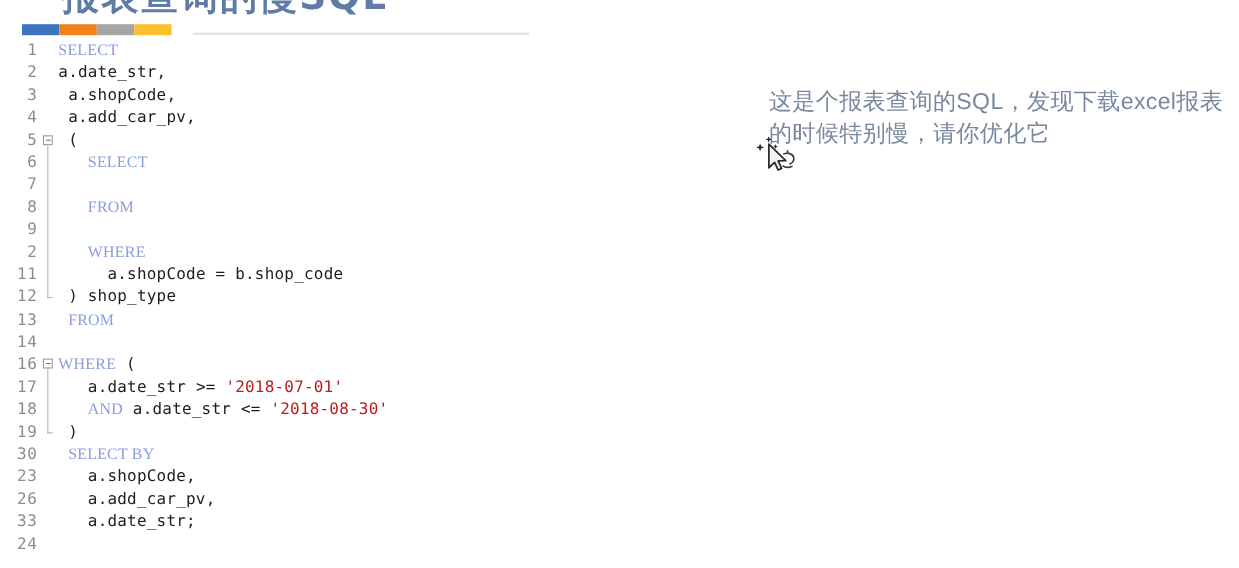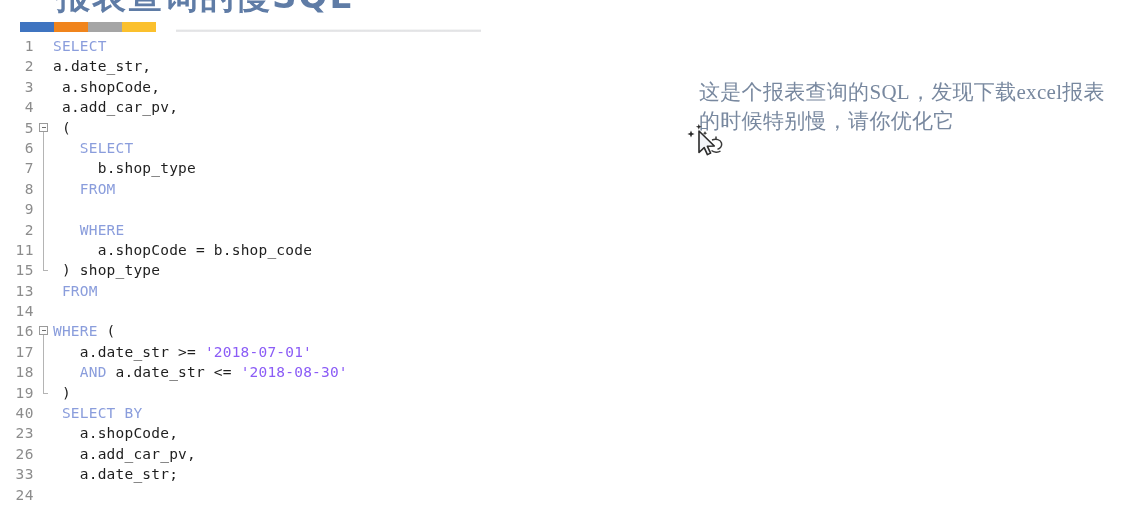--- a/index.html
+++ b/index.html
@@ -146,31 +146,31 @@
     content: "";
     position: absolute;
     left: 0;
     top: 10px;
     width: 5px;
     height: 1px;
     background: #b4b4b4;
   }
 
   
-  .kw  { color: #8a9ddc; }
-  .str { color: #8b5cf6; }
+  .kw  { color: #8a9ddc; font-family: Liberation Serif, serif; }
+  .str { color: #b91c1c; }
   .pl  { color: #1e1e1e; }
 
   
   #annotation {
     position: absolute;
     left: 699px;
     top: 78px;
     width: 418px;
-    font-family: Liberation Serif, serif;
+    font-family: Liberation Sans, sans-serif;
     font-size: 21px;
     line-height: 29px;
     color: #78889f;
     letter-spacing: .3px;
   }
 
   
   #mouse-cursor {
     position: absolute;
     left: 686px;
@@ -195,33 +195,33 @@
 </div>
 <div id="header-rule"></div>
 
 <div id="code-editor">
     <div class="code-line"><span class="ln">1</span><span class="code-text"><span class="kw">SELECT</span></span></div>
     <div class="code-line"><span class="ln">2</span><span class="code-text"><span class="pl">a</span><span class="pl">.</span><span class="pl">date_str</span><span class="pl">,</span></span></div>
     <div class="code-line"><span class="ln">3</span><span class="code-text"><span class="pl"> </span><span class="pl">a</span><span class="pl">.</span><span class="pl">shopCode</span><span class="pl">,</span></span></div>
     <div class="code-line"><span class="ln">4</span><span class="code-text"><span class="pl"> </span><span class="pl">a</span><span class="pl">.</span><span class="pl">add_car_pv</span><span class="pl">,</span></span></div>
     <div class="code-line"><span class="ln">5</span><span class="fold"><span class="fold-box"></span><span class="fold-line from-box"></span></span><span class="code-text"><span class="pl"> </span><span class="pl">(</span></span></div>
     <div class="code-line"><span class="ln">6</span><span class="fold"><span class="fold-line"></span></span><span class="code-text"><span class="pl"> </span><span class="pl"> </span><span class="pl"> </span><span class="kw">SELECT</span></span></div>
-    <div class="code-line"><span class="ln">7</span><span class="fold"><span class="fold-line"></span></span><span class="code-text"><span class="pl"> </span><span class="pl"> </span><span class="pl"> </span><span class="pl"> </span><span class="pl"> </span><span class="pl">b</span><span class="pl">.</span><span class="pl">shop_type</span></span></div>
+    <div class="code-line"><span class="ln">7</span><span class="fold"><span class="fold-line"></span></span></div>
     <div class="code-line"><span class="ln">8</span><span class="fold"><span class="fold-line"></span></span><span class="code-text"><span class="pl"> </span><span class="pl"> </span><span class="pl"> </span><span class="kw">FROM</span></span></div>
     <div class="code-line"><span class="ln">9</span><span class="fold"><span class="fold-line"></span></span></div>
     <div class="code-line"><span class="ln">2</span><span class="fold"><span class="fold-line"></span></span><span class="code-text"><span class="pl"> </span><span class="pl"> </span><span class="pl"> </span><span class="kw">WHERE</span></span></div>
     <div class="code-line"><span class="ln">11</span><span class="fold"><span class="fold-line"></span></span><span class="code-text"><span class="pl"> </span><span class="pl"> </span><span class="pl"> </span><span class="pl"> </span><span class="pl"> </span><span class="pl">a</span><span class="pl">.</span><span class="pl">shopCode</span><span class="pl"> </span><span class="pl">=</span><span class="pl"> </span><span class="pl">b</span><span class="pl">.</span><span class="pl">shop_code</span></span></div>
-    <div class="code-line"><span class="ln">15</span><span class="fold"><span class="fold-end"></span></span><span class="code-text"><span class="pl"> </span><span class="pl">)</span><span class="pl"> </span><span class="pl">shop_type</span></span></div>
+    <div class="code-line"><span class="ln">12</span><span class="fold"><span class="fold-end"></span></span><span class="code-text"><span class="pl"> </span><span class="pl">)</span><span class="pl"> </span><span class="pl">shop_type</span></span></div>
     <div class="code-line"><span class="ln">13</span><span class="code-text"><span class="pl"> </span><span class="kw">FROM</span></span></div>
     <div class="code-line"><span class="ln">14</span></div>
     <div class="code-line"><span class="ln">16</span><span class="fold"><span class="fold-box"></span><span class="fold-line from-box"></span></span><span class="code-text"><span class="kw">WHERE</span><span class="pl"> </span><span class="pl">(</span></span></div>
     <div class="code-line"><span class="ln">17</span><span class="fold"><span class="fold-line"></span></span><span class="code-text"><span class="pl"> </span><span class="pl"> </span><span class="pl"> </span><span class="pl">a</span><span class="pl">.</span><span class="pl">date_str</span><span class="pl"> </span><span class="pl">&gt;</span><span class="pl">=</span><span class="pl"> </span><span class="str">'2018-07-01'</span></span></div>
     <div class="code-line"><span class="ln">18</span><span class="fold"><span class="fold-line"></span></span><span class="code-text"><span class="pl"> </span><span class="pl"> </span><span class="pl"> </span><span class="kw">AND</span><span class="pl"> </span><span class="pl">a</span><span class="pl">.</span><span class="pl">date_str</span><span class="pl"> </span><span class="pl">&lt;</span><span class="pl">=</span><span class="pl"> </span><span class="str">'2018-08-30'</span></span></div>
     <div class="code-line"><span class="ln">19</span><span class="fold"><span class="fold-end"></span></span><span class="code-text"><span class="pl"> </span><span class="pl">)</span></span></div>
-    <div class="code-line"><span class="ln">40</span><span class="code-text"><span class="pl"> </span><span class="kw">SELECT BY</span></span></div>
+    <div class="code-line"><span class="ln">30</span><span class="code-text"><span class="pl"> </span><span class="kw">SELECT BY</span></span></div>
     <div class="code-line"><span class="ln">23</span><span class="code-text"><span class="pl"> </span><span class="pl"> </span><span class="pl"> </span><span class="pl">a</span><span class="pl">.</span><span class="pl">shopCode</span><span class="pl">,</span></span></div>
     <div class="code-line"><span class="ln">26</span><span class="code-text"><span class="pl"> </span><span class="pl"> </span><span class="pl"> </span><span class="pl">a</span><span class="pl">.</span><span class="pl">add_car_pv</span><span class="pl">,</span></span></div>
     <div class="code-line"><span class="ln">33</span><span class="code-text"><span class="pl"> </span><span class="pl"> </span><span class="pl"> </span><span class="pl">a</span><span class="pl">.</span><span class="pl">date_str</span><span class="pl">;</span></span></div>
     <div class="code-line"><span class="ln">24</span><span class="code-text"></span></div>
   </div>
 
 <div id="annotation">这是个报表查询的SQL，发现下载excel报表的时候特别慢，请你优化它</div>
 
 <div id="mouse-cursor">
   <svg width="44" height="40" viewBox="0 0 44 40">

